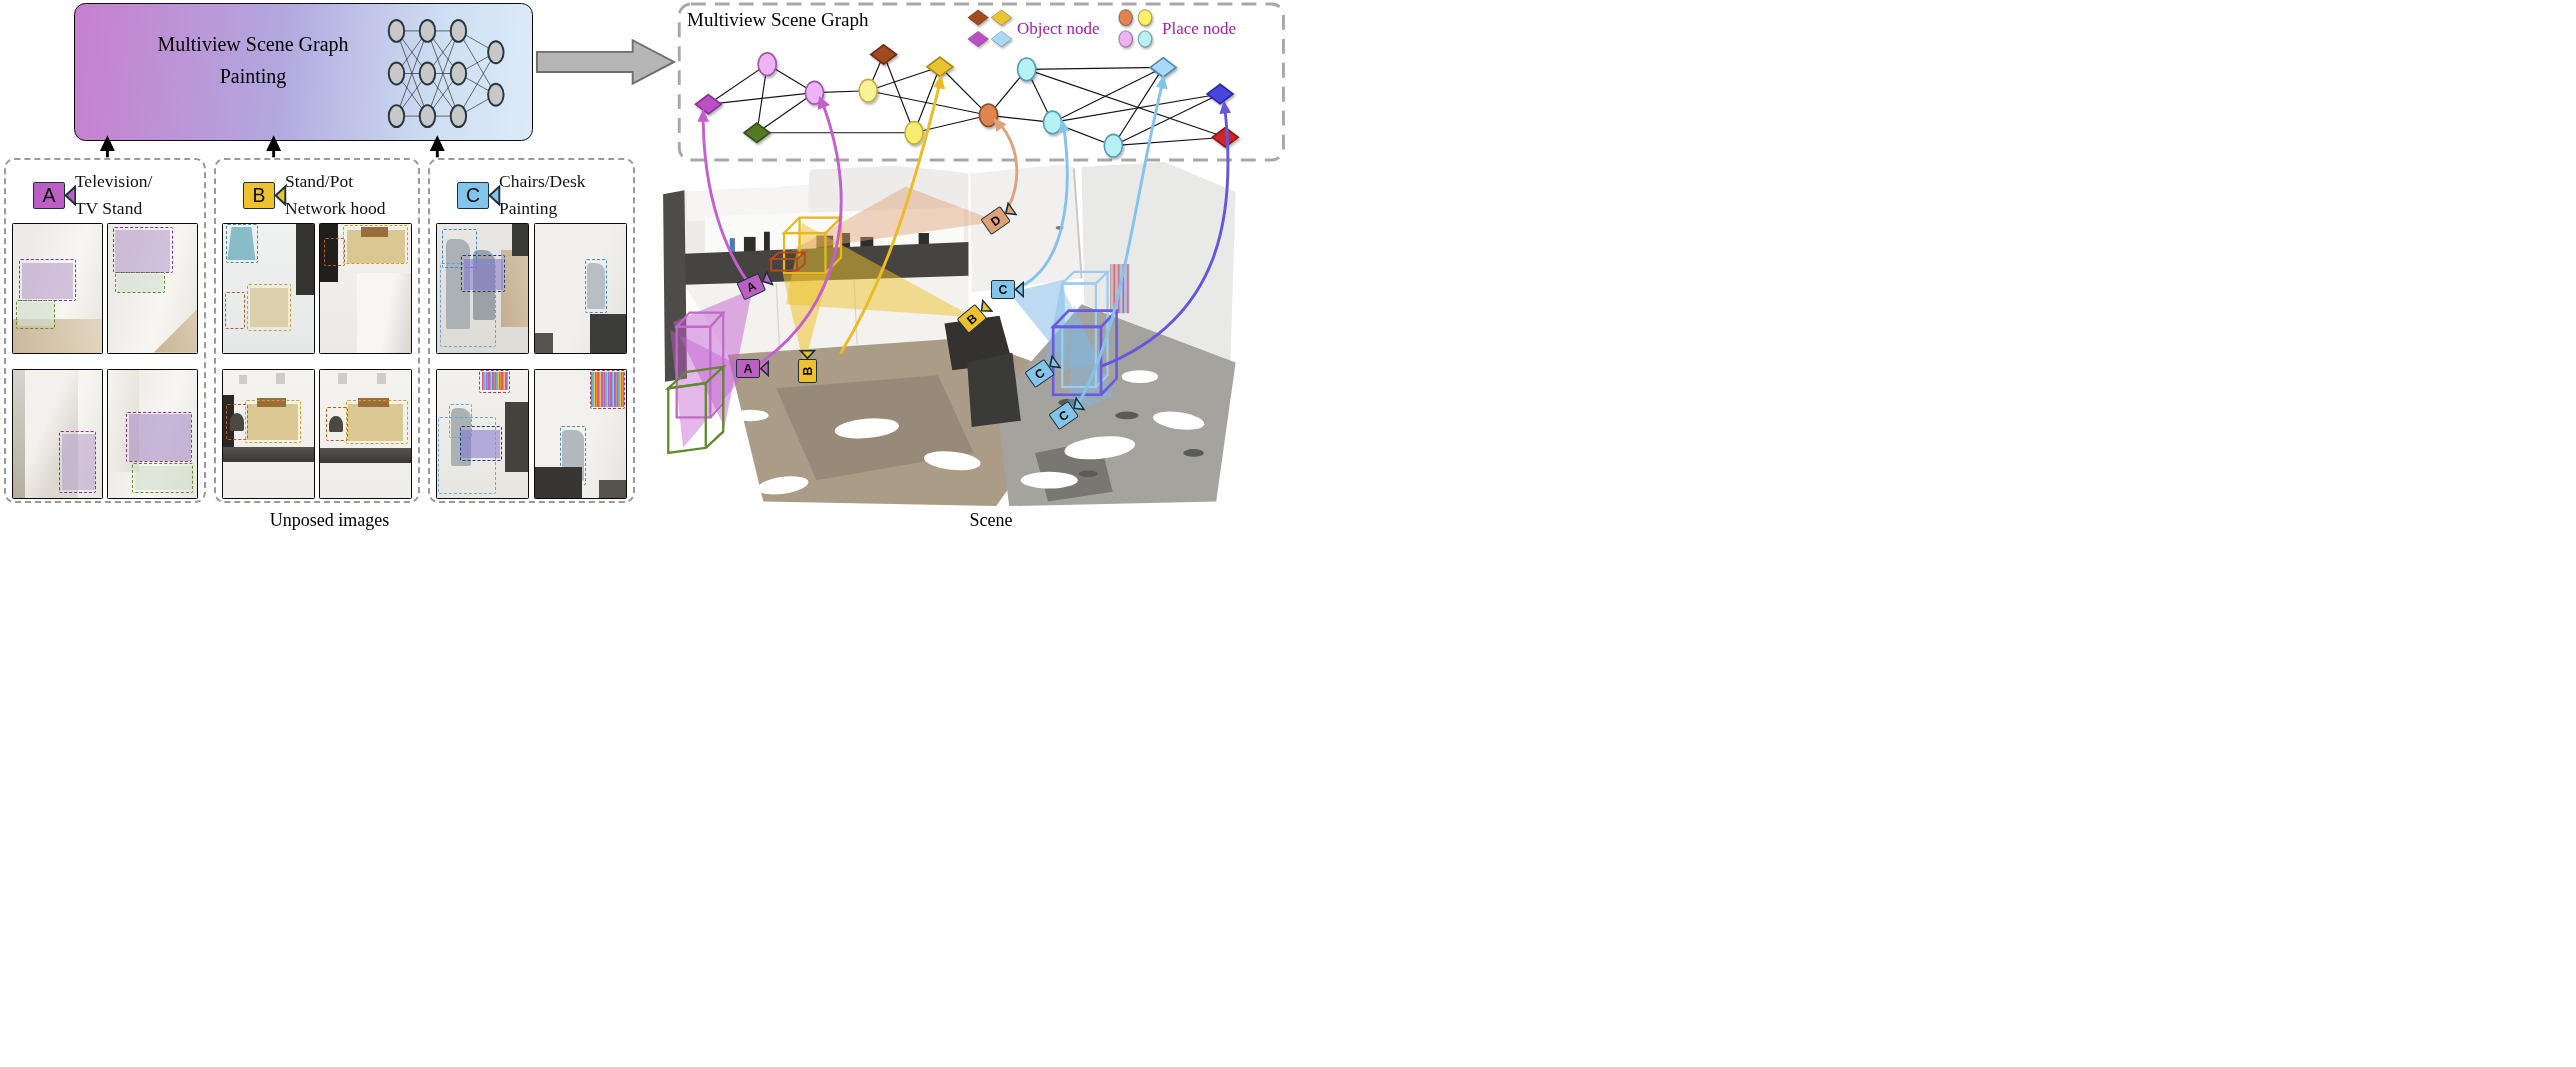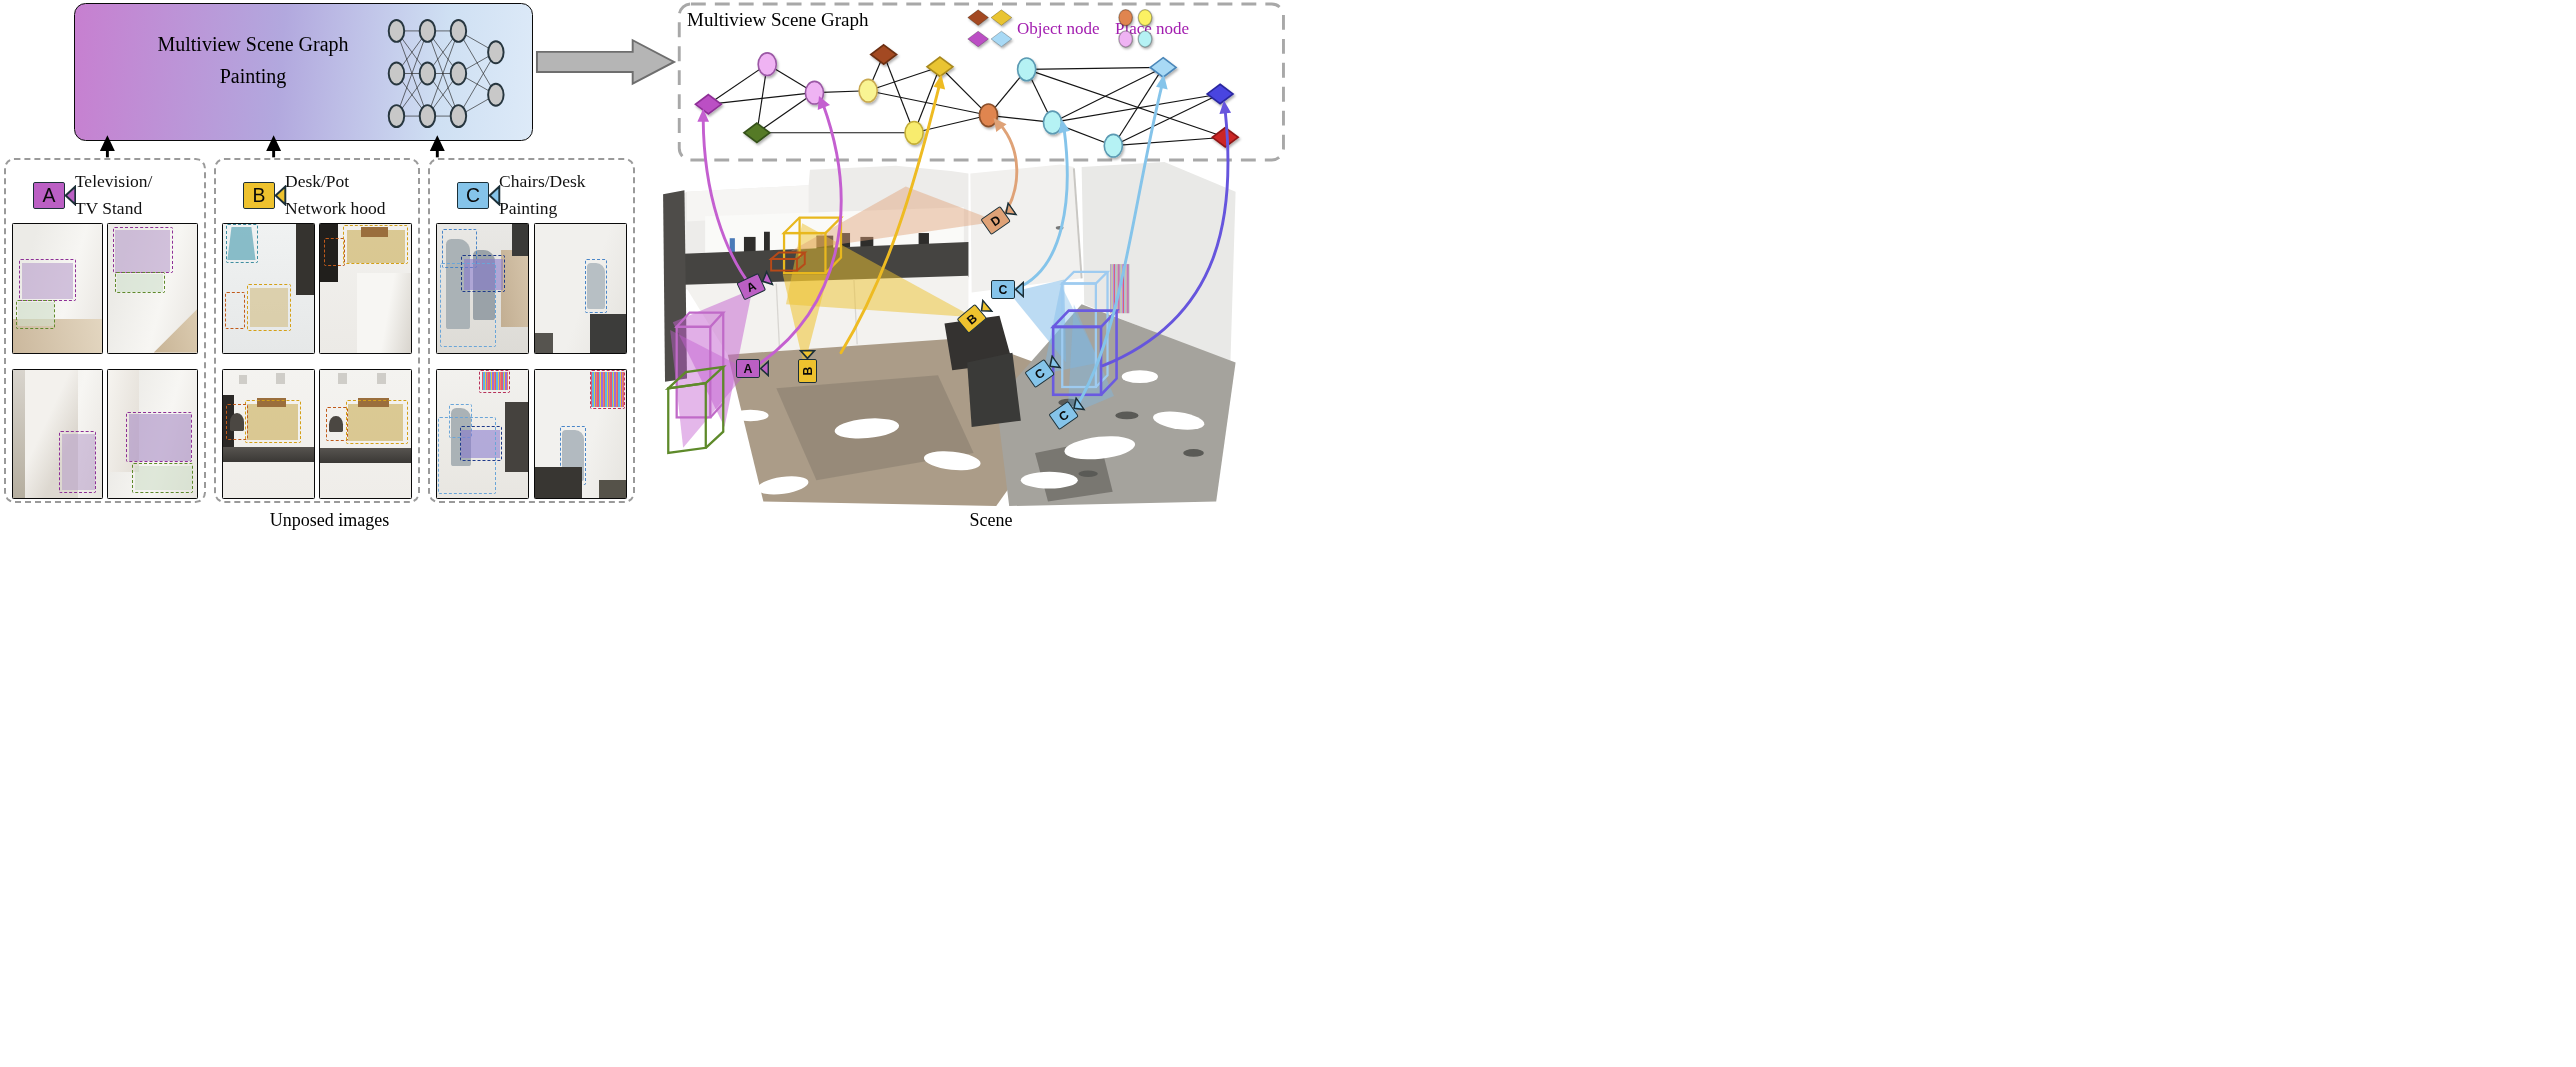--- a/index.html
+++ b/index.html
@@ -41,21 +41,21 @@
   .stripes{background:repeating-linear-gradient(90deg,#e05a7a 0 1.3px,#58b8e8 1.3px 2.6px,#e8c840 2.6px 3.9px,#9a6ae0 3.9px 5.2px,#e88a5a 5.2px 6.5px)}
 
   .caption{position:absolute;font-size:18px;color:#000;text-align:center}
   #caption-left{left:226px;top:510px;width:207px}
   #caption-right{left:939px;top:510px;width:104px}
 
   
   .msg-title{position:absolute;left:687px;top:9px;font-size:19px;color:#000}
   .legend-label{position:absolute;top:19.4px;font-size:17px;color:#a21caf}
   #legend-object-label{left:1017px}
-  #legend-place-label{left:1115px}
+  #legend-place-label{left:1162px}
 
   #overlay-svg{position:absolute;left:0;top:0;z-index:5;pointer-events:none}
   #scene-camera-layer{position:absolute;left:0;top:0;width:100%;height:100%;z-index:6;pointer-events:none}
 </style>
 </head>
 <body>
 
 <div class="net-box">
   <div class="net-title">
     <div>Multiview Scene Graph</div>
@@ -154,21 +154,21 @@
   <div class="group-header">
     <div class="camera camera-lg" style="left:27px;top:14.2px">
       <div class="cam-body" style="background: rgb(238, 194, 46);">
         <span>B</span>
         </div>
       <svg class="cam-lens" width="11.6" height="21" viewBox="0 0 18 32">
         <polygon points="1,16 16,2 16,30" stroke="#1c3038" stroke-width="3" fill="#eec22e"></polygon>
         </svg>
     </div>
     <div class="group-label">
-      <div>Desk/Pot</div>
+      <div>Stand/Pot</div>
       <div>Network hood</div>
     </div>
   </div>
   <div class="photo-grid">
     <div class="photo" style="background:linear-gradient(#f0f2f2,#e6e8e8)" title="kitchen hood with teal dashed box, oven crate with yellow dashed box, pot with orange dashed box">
       <div class="shade" style="right:0;top:0;width:20%;height:55%;background:#35332f"></div>
       <div class="shade" style="left:5%;top:2%;width:31%;height:26%;background:rgba(110,175,190,.8);clip-path:polygon(15% 0,85% 0,100% 100%,0 100%)"></div>
       <div class="bbox" style="left:3%;top:0%;width:36%;height:30%;border-color:#3f8ea0"></div>
       <div class="shade" style="left:30%;top:50%;width:42%;height:30%;background:rgba(205,180,110,.5)"></div>
       <div class="bbox" style="left:27%;top:47%;width:48%;height:36%;border-color:#d4a017"></div>

